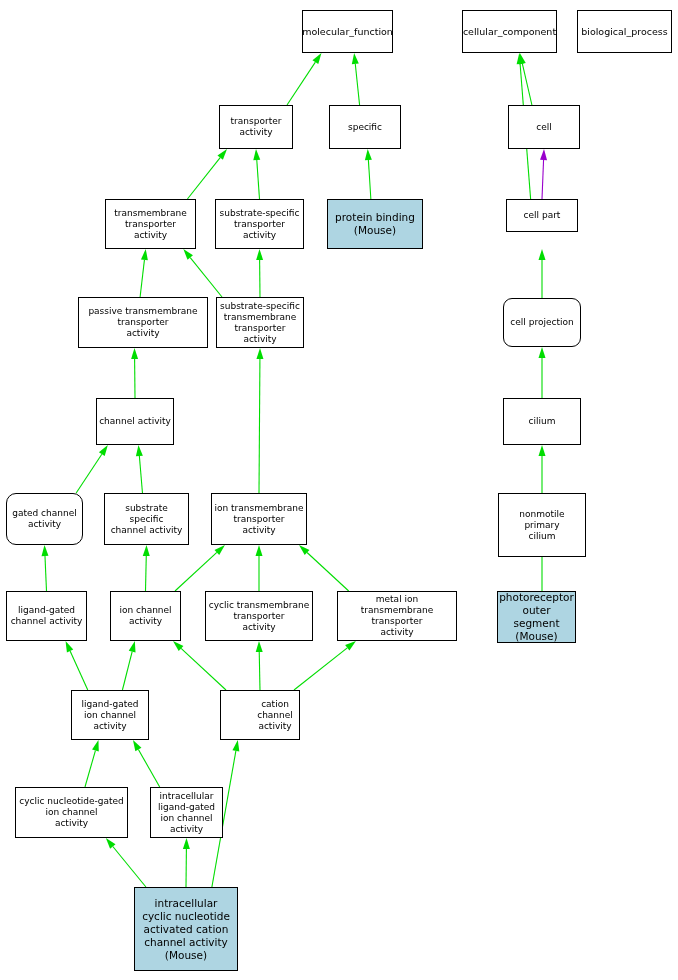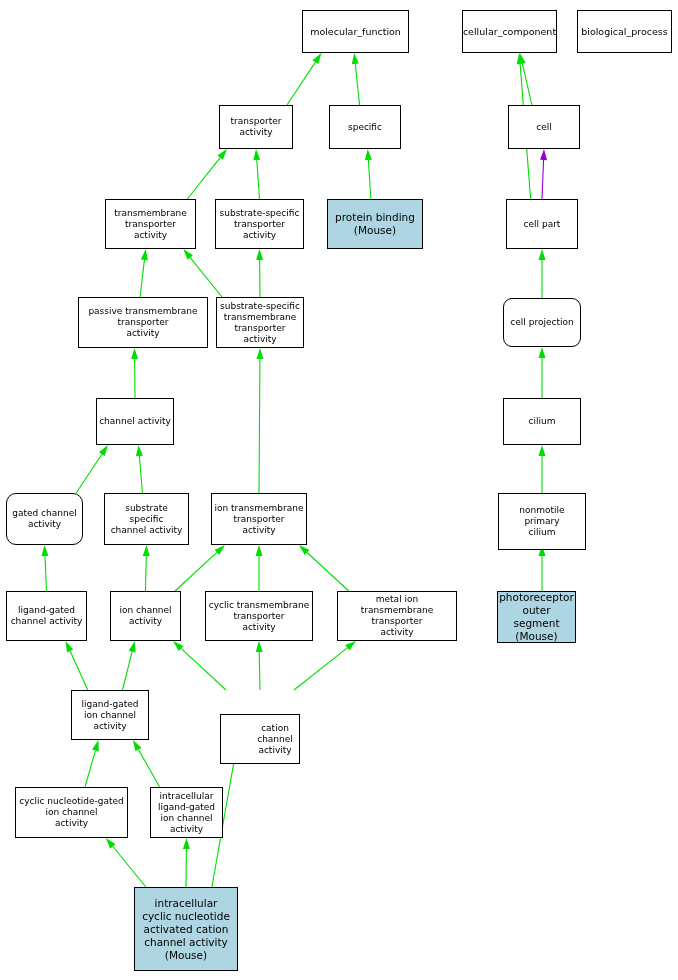--- a/index.html
+++ b/index.html
@@ -186,72 +186,72 @@
       <g>
         <line x1="186" y1="887" x2="186.38776094523809" y2="848.9994273666672" stroke="#00dd00" stroke-width="1.1"></line>
         <polygon points="186.5,838 189.88757874372308,849.0351397931823 182.8879431467531,848.963714940152" fill="#00dd00"></polygon>
       </g>
       <g>
         <line x1="211.9" y1="887" x2="235.891304244254" y2="750.833138073153" stroke="#00dd00" stroke-width="1.1"></line>
         <polygon points="237.8,740 239.3382118129845,751.4404503590722 232.4443966755235,750.2258257872338" fill="#00dd00"></polygon>
       </g>
     </svg>
   <div id="node-layer">
-      <div class="go-node root" style="left: 302px; top: 10px; width: 107px; height: 43px;">molecular_function</div>
+      <div class="go-node root" style="left: 302px; top: 10px; width: 91px; height: 43px;">molecular_function</div>
       <div class="go-node root" style="left: 462px; top: 10px; width: 95px; height: 43px;">cellular_component</div>
       <div class="go-node root" style="left: 577px; top: 10px; width: 95px; height: 43px;">biological_process</div>
       <div class="go-node" style="left: 219px; top: 105px; width: 74px; height: 44px;">transporter
 activity</div>
       <div class="go-node" style="left: 329px; top: 105px; width: 72px; height: 44px;">specific</div>
       <div class="go-node" style="left: 508px; top: 105px; width: 72px; height: 44px;">cell</div>
       <div class="go-node" style="left: 105px; top: 199px; width: 91px; height: 50px;">transmembrane
 transporter
 activity</div>
       <div class="go-node" style="left: 215px; top: 199px; width: 89px; height: 50px;">substrate-specific
 transporter
 activity</div>
       <div class="go-node highlight" style="left: 327px; top: 199px; width: 96px; height: 50px;">protein binding
 (Mouse)</div>
-      <div class="go-node" style="left: 506px; top: 199px; width: 72px; height: 50px;">cell part</div>
+      <div class="go-node" style="left: 506px; top: 199px; width: 72px; height: 33px;">cell part</div>
       <div class="go-node" style="left: 78px; top: 297px; width: 130px; height: 51px;">passive transmembrane
 transporter
 activity</div>
       <div class="go-node" style="left: 216px; top: 297px; width: 88px; height: 51px;">substrate-specific
 transmembrane
 transporter
 activity</div>
       <div class="go-node" style="left: 503px; top: 298px; width: 78px; height: 49px; border-radius: 9px;">cell projection</div>
       <div class="go-node" style="left: 96px; top: 398px; width: 78px; height: 47px;">channel activity</div>
       <div class="go-node" style="left: 503px; top: 398px; width: 78px; height: 47px;">cilium</div>
       <div class="go-node" style="left: 6px; top: 493px; width: 77px; height: 52px; border-radius: 10px;">gated channel
 activity</div>
       <div class="go-node" style="left: 104px; top: 493px; width: 85px; height: 52px;">substrate specific
 channel activity</div>
       <div class="go-node" style="left: 211px; top: 493px; width: 96px; height: 52px;">ion transmembrane
 transporter
 activity</div>
-      <div class="go-node" style="left: 498px; top: 493px; width: 88px; height: 57px;">nonmotile primary
+      <div class="go-node" style="left: 498px; top: 493px; width: 88px; height: 64px;">nonmotile primary
 cilium</div>
       <div class="go-node" style="left: 6px; top: 591px; width: 81px; height: 50px;">ligand-gated
 channel activity</div>
       <div class="go-node" style="left: 110px; top: 591px; width: 71px; height: 50px;">ion channel
 activity</div>
       <div class="go-node" style="left: 205px; top: 591px; width: 108px; height: 50px;">cyclic transmembrane
 transporter
 activity</div>
       <div class="go-node" style="left: 337px; top: 591px; width: 120px; height: 50px;">metal ion transmembrane
 transporter
 activity</div>
       <div class="go-node highlight" style="left: 497px; top: 591px; width: 79px; height: 52px;">photoreceptor
 outer segment
 (Mouse)</div>
       <div class="go-node" style="left: 71px; top: 690px; width: 78px; height: 50px;">ligand-gated
 ion channel
 activity</div>
-      <div class="go-node" style="left: 220px; top: 714px; width: 80px; height: 50px; padding-left: 32px;">cation channel
+      <div class="go-node" style="left: 220px; top: 690px; width: 80px; height: 50px; padding-left: 32px;">cation channel
 activity</div>
       <div class="go-node" style="left: 15px; top: 787px; width: 113px; height: 51px;">cyclic nucleotide-gated
 ion channel
 activity</div>
       <div class="go-node" style="left: 150px; top: 787px; width: 73px; height: 51px;">intracellular
 ligand-gated
 ion channel
 activity</div>
       <div class="go-node highlight" style="left: 134px; top: 887px; width: 104px; height: 84px;">intracellular
 cyclic nucleotide

